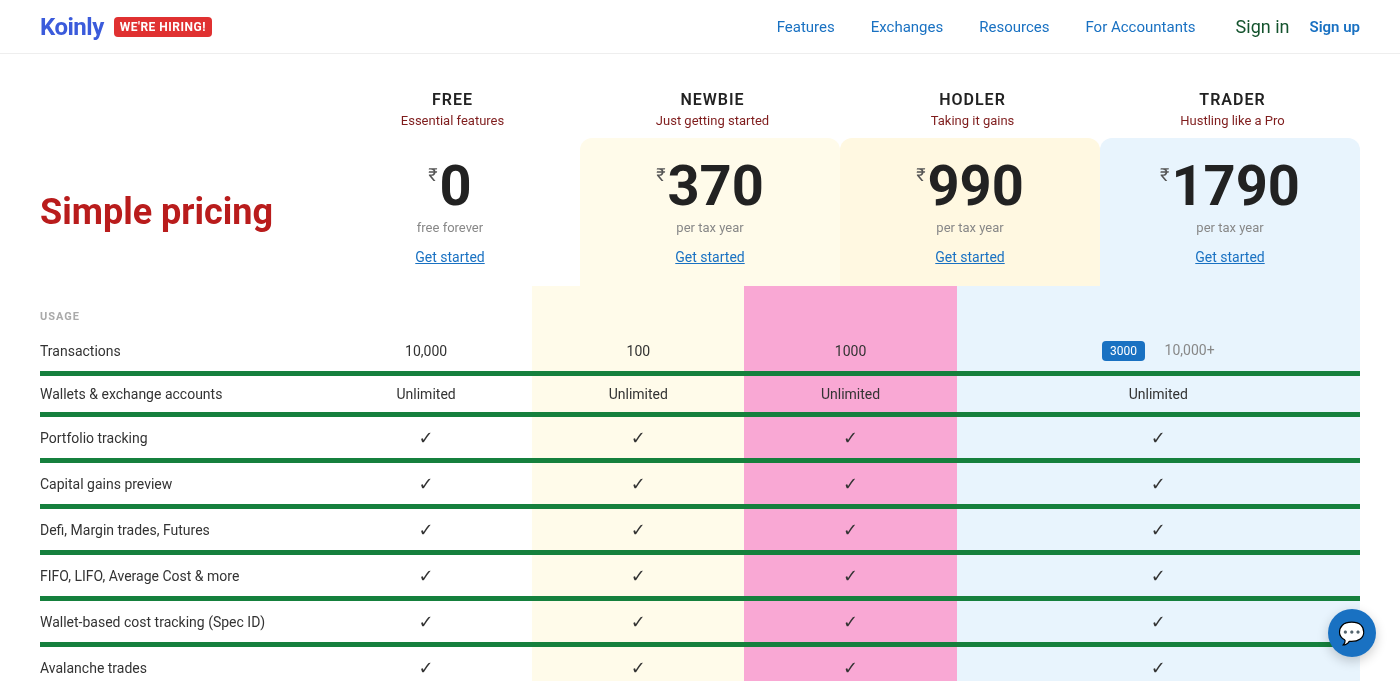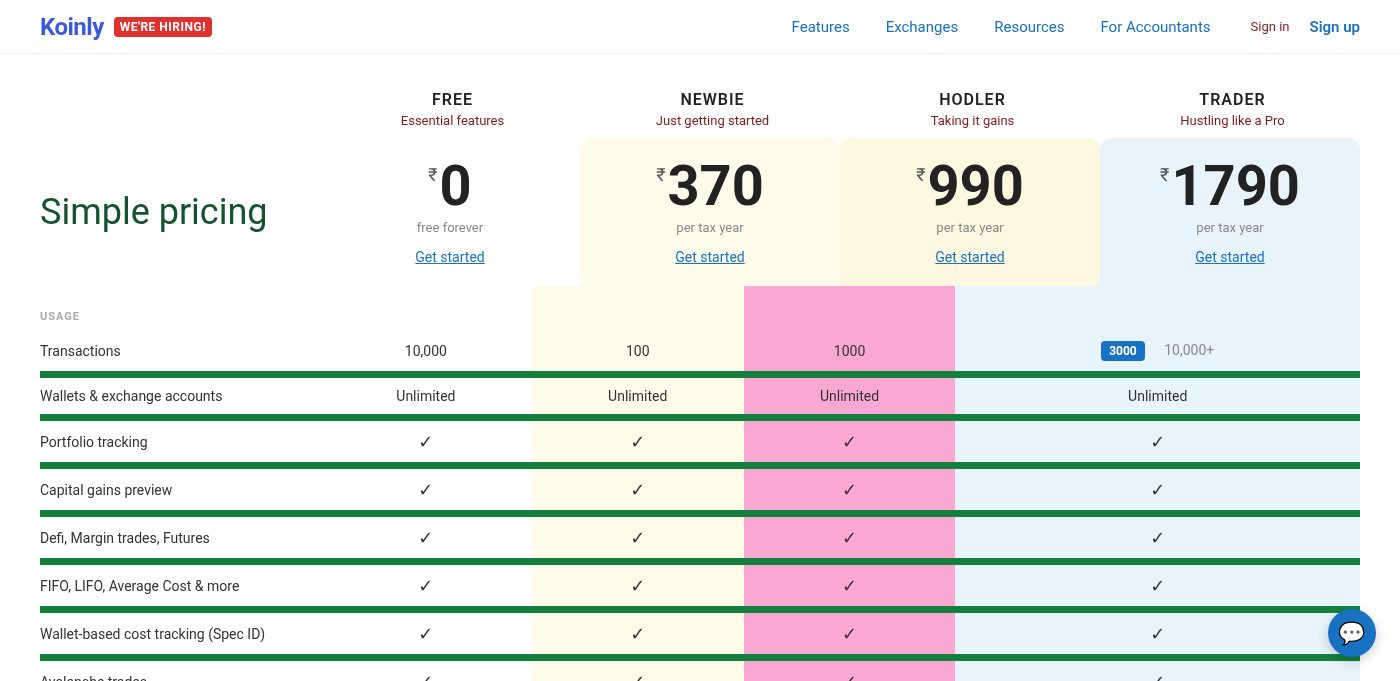--- a/index.html
+++ b/index.html
@@ -18,21 +18,21 @@
     }
     .nav-badge {
       background: #e03131; color: #fff; font-size: 12px; font-weight: 700;
       padding: 3px 6px; border-radius: 4px; text-transform: uppercase; letter-spacing: 0.5px;
     }
     .nav-links { display: flex; align-items: flex-end; gap: 36px; }
     .nav-link {
       font-size: 15px; color: #1971c2; text-decoration: none; cursor: pointer;
     }
     .nav-actions { display: flex; align-items: center; gap: 20px; margin-left: 40px; }
-    .nav-signin { font-size: 13px; color: #7f1d1d; cursor: pointer; }
+    .nav-signin { font-size: 18px; color: #14532d; cursor: pointer; }
     .nav-signup { font-size: 15px; color: #1971c2; font-weight: 600; cursor: pointer; }
 
     
     .main { padding: 0 40px 40px 40px; }
 
     
     .plans-header {
       display: grid;
       grid-template-columns: 280px 1fr 1fr 1fr 1fr;
       gap: 5px;
@@ -53,21 +53,21 @@
     .pricing-section {
       display: grid;
       grid-template-columns: 280px 1fr 1fr 1fr 1fr;
       gap: 0;
       margin-bottom: 0;
     }
     .pricing-title-cell {
       display: flex; align-items: center; padding: 20px 0;
     }
     .pricing-title {
-      font-size: 36px; font-weight: 400; color: #14532d; line-height: 1;
+      font-size: 36px; font-weight: 700; color: #b91c1c; line-height: 1;
     }
     .plan-price-cell {
       text-align: center; padding: 20px 10px;
       border-radius: 12px 12px 0 0;
     }
     .plan-price-cell.newbie { background: #fffbea; }
     .plan-price-cell.hodler { background: #fff8e1; }
     .plan-price-cell.trader { background: #e8f4fd; }
     .plan-price-cell.free { background: #fff; }
 
@@ -93,38 +93,38 @@
     .features-table {
       width: 100%;
       border-collapse: collapse;
     }
     .features-table .section-label td {
       padding: 24px 0 8px 0; font-size: 11px; font-weight: 700; color: #aaa;
       letter-spacing: 1px; text-transform: uppercase;
     }
     .features-table tr.feature-row td {
       padding: 10px 0; font-size: 14px; color: #333; vertical-align: middle;
-      border-bottom: 7px solid #15803d;
+      border-bottom: 5px solid #15803d;
     }
     .features-table tr.feature-row td.feature-label {
       width: 280px; padding-right: 20px;
     }
     .features-table tr.feature-row td.feature-value {
       text-align: center; width: calc((100% - 280px) / 4);
     }
     .col-free { background: #fff; }
     .col-newbie { background: #fffbea; }
     .col-hodler { background: #f9a8d4; }
     .col-trader { background: #e8f4fd; }
 
     .checkmark { font-size: 18px; color: #333; }
 
     .tx-badge {
       display: inline-block; background: #1971c2; color: #fff;
-      font-size: 12px; font-weight: 700; padding: 3px 8px; border-radius: 4px;
+      font-size: 12px; font-weight: 400; padding: 3px 8px; border-radius: 4px;
       margin-right: 16px;
     }
     .tx-extra { font-size: 14px; color: #888; }
 
     
     .chat-bubble {
       position: fixed; bottom: 24px; right: 24px;
       width: 48px; height: 48px; border-radius: 50%;
       background: #1971c2; display: flex; align-items: center; justify-content: center;
       cursor: pointer; box-shadow: 0 4px 12px rgba(0,0,0,0.2);

